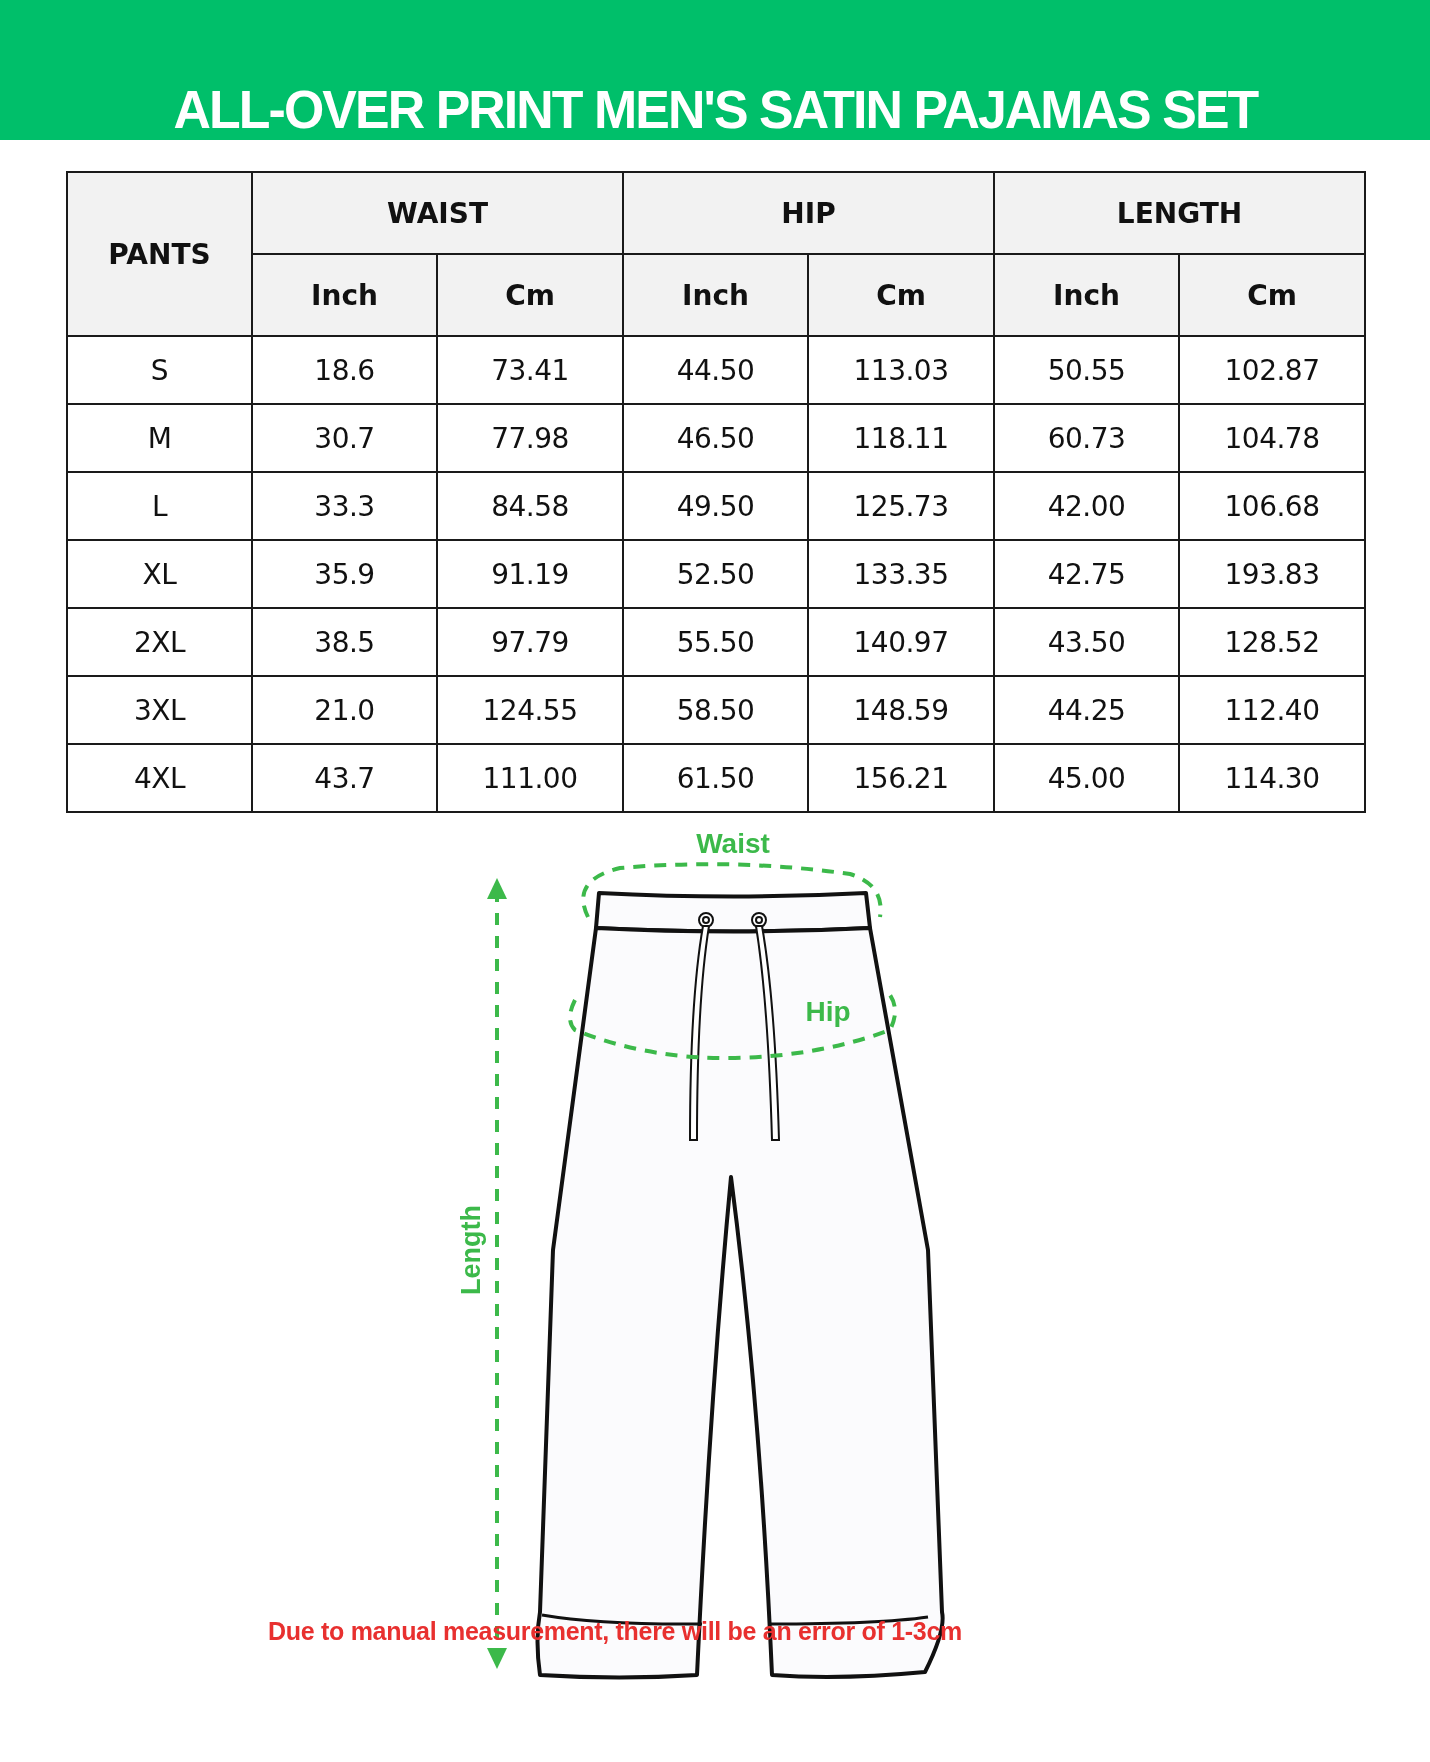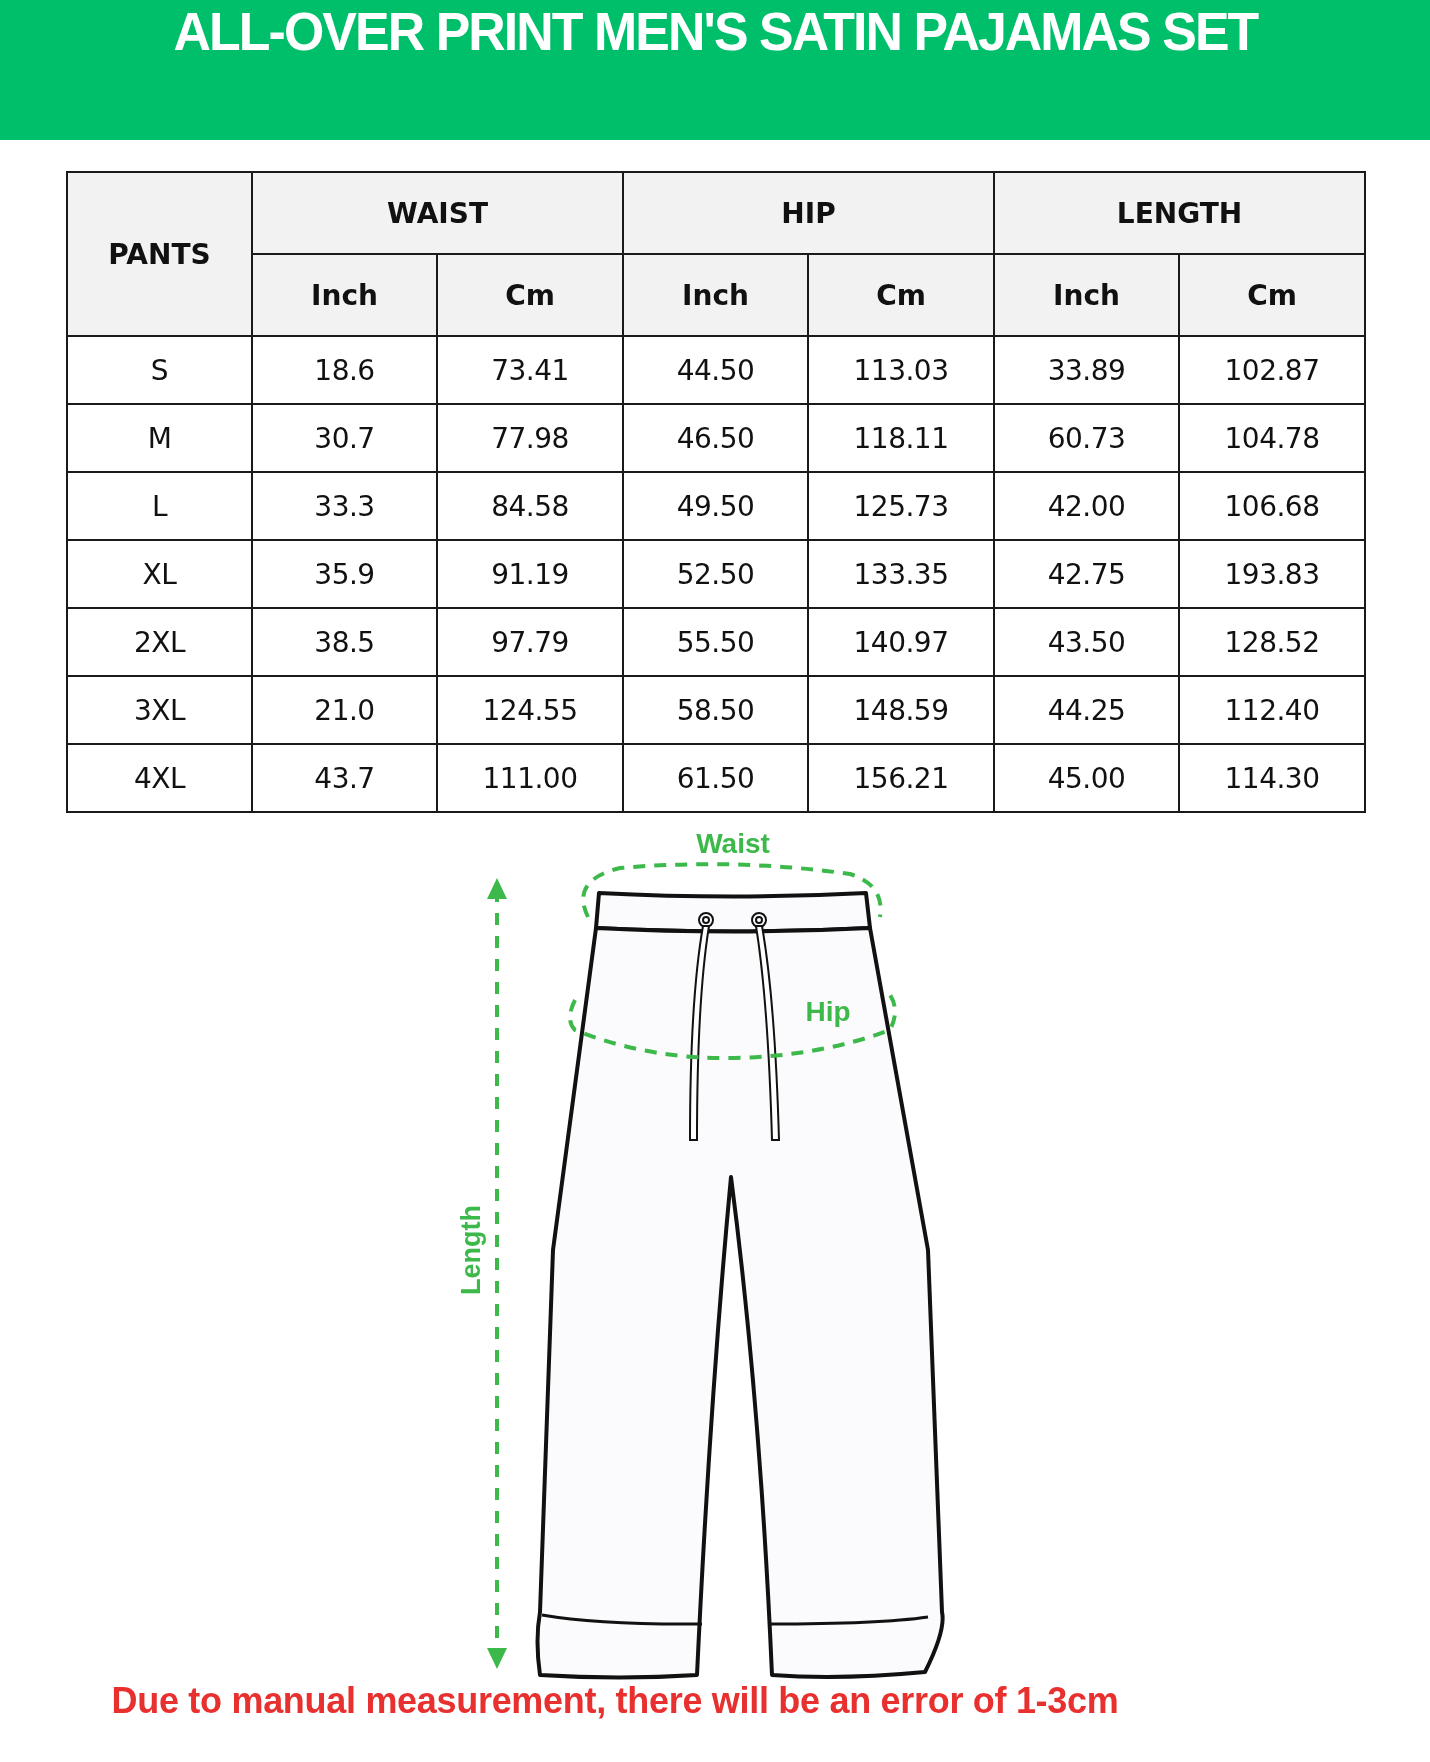--- a/index.html
+++ b/index.html
@@ -1,26 +1,26 @@
 <!DOCTYPE html>
 <html><head>
 <meta charset="utf-8">
 <style>
   html, body { margin: 0; padding: 0; background: #ffffff; }
   body { width: 1430px; height: 1762px; position: relative; overflow: hidden; font-family: "Liberation Sans", sans-serif; }
-  .banner { position: absolute; left: 0; top: 0; width: 1430px; height: 140px; background: #00BF6A; display: flex; align-items: flex-start; justify-content: center; }
+  .banner { position: absolute; left: 0; top: 0; width: 1430px; height: 140px; background: #00BF6A; display: flex; align-items: flex-end; justify-content: center; }
   .banner h1 { margin: 0; color: #ffffff; font-family: "Liberation Sans", sans-serif; font-weight: 700; font-size: 54px; letter-spacing: -2px; transform: scaleX(0.96); }
   table.size { position: absolute; left: 66px; top: 171px; width: 1298px; border-collapse: collapse; table-layout: fixed; }
   table.size td, table.size th { border: 2px solid #1a1a1a; text-align: center; padding: 0; color: #111; }
   table.size th { background: #f2f2f2; font-weight: 700; font-family: "DejaVu Sans", sans-serif; font-size: 28px; }
   table.size tr.h1 th { height: 80px; }
   table.size tr.h2 th { height: 80px; }
   table.size td { height: 66px; font-family: "DejaVu Sans", sans-serif; font-size: 28px; font-weight: 400; letter-spacing: -0.5px; }
   .diagram { position: absolute; left: 0; top: 810px; width: 1430px; height: 870px; }
-  .footer { position: absolute; left: 0; top: 1680px; width: 1230px; text-align: center; color: #E8302F; font-family: "Liberation Sans", sans-serif; font-weight: 700; font-size: 36px; letter-spacing: -0.3px; }
+  .footer { position: absolute; left: 0; top: 1617px; width: 1230px; text-align: center; color: #E8302F; font-family: "Liberation Sans", sans-serif; font-weight: 700; font-size: 25px; letter-spacing: -0.3px; }
 </style>
 </head>
 <body>
 
 <div class="banner">
   <h1>ALL-OVER PRINT MEN'S SATIN PAJAMAS SET</h1>
 </div>
 
 <table class="size">
   <colgroup>
@@ -48,21 +48,21 @@
       <th>Cm</th>
     </tr>
   </thead>
   <tbody>
     <tr>
       <td>S</td>
       <td>18.6</td>
       <td>73.41</td>
       <td>44.50</td>
       <td>113.03</td>
-      <td>33.89</td>
+      <td>50.55</td>
       <td>102.87</td>
     </tr>
     <tr>
       <td>M</td>
       <td>30.7</td>
       <td>77.98</td>
       <td>46.50</td>
       <td>118.11</td>
       <td>60.73</td>
       <td>104.78</td>

